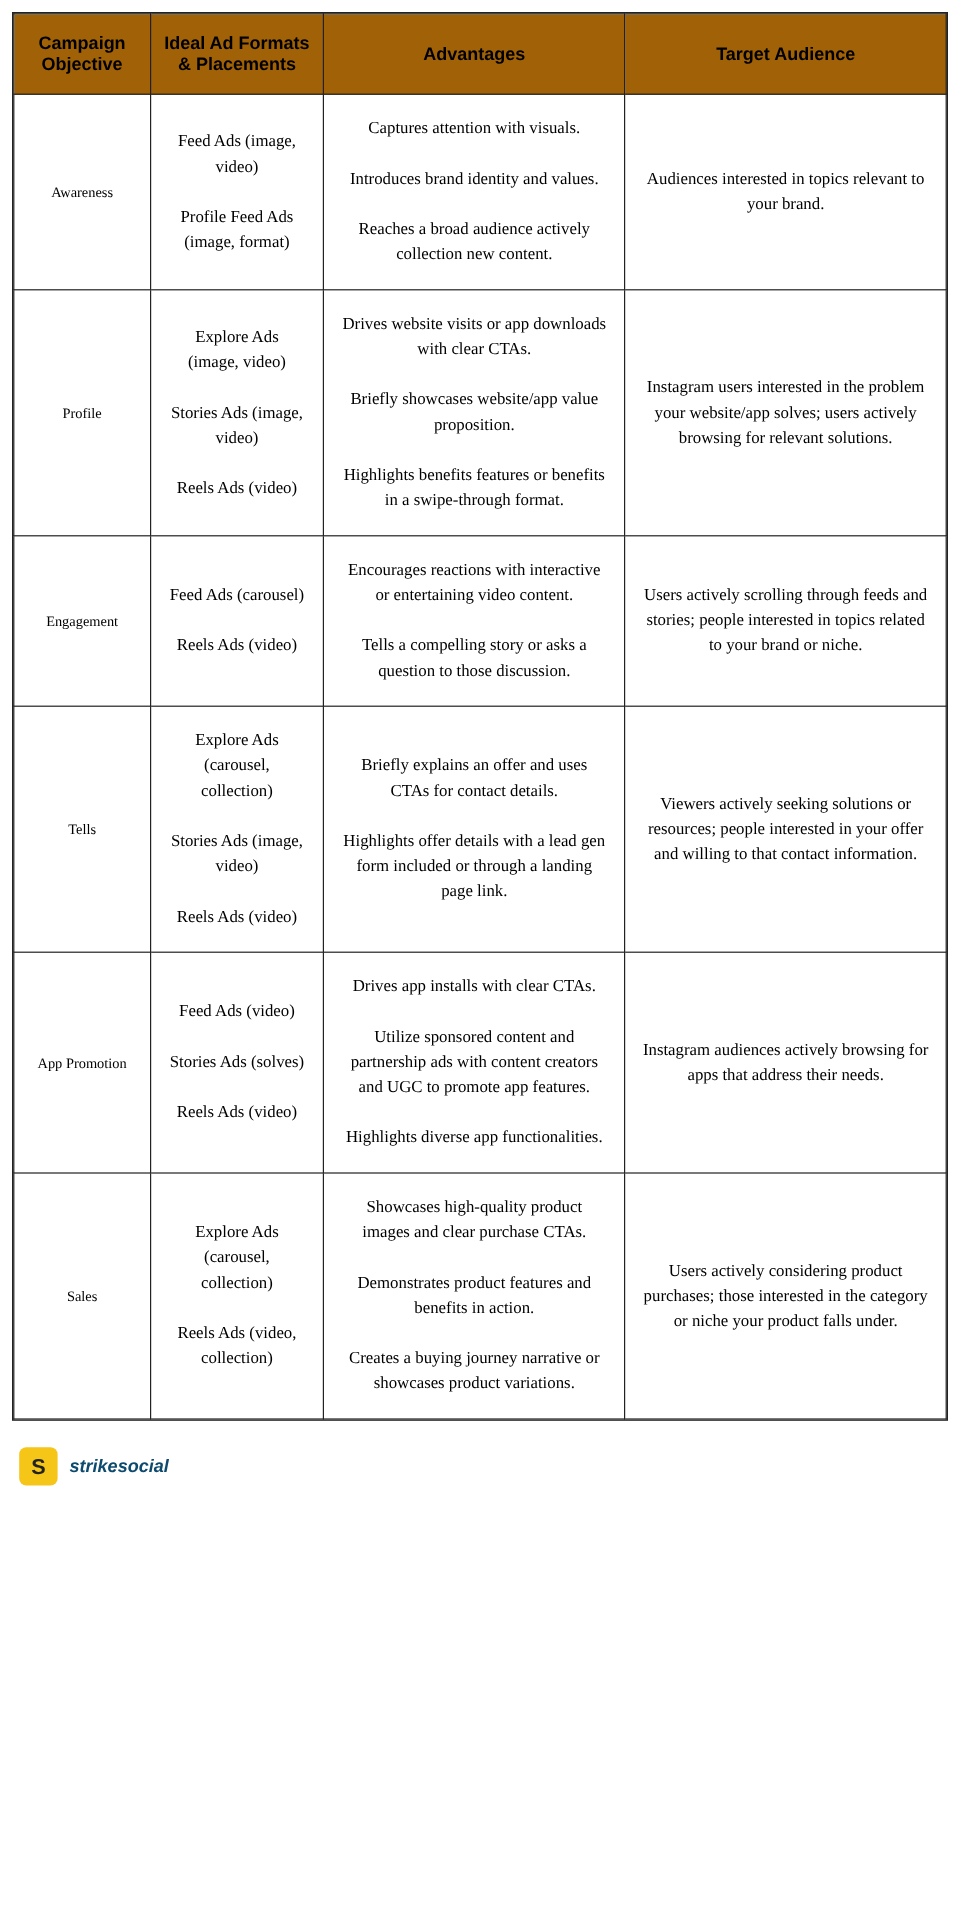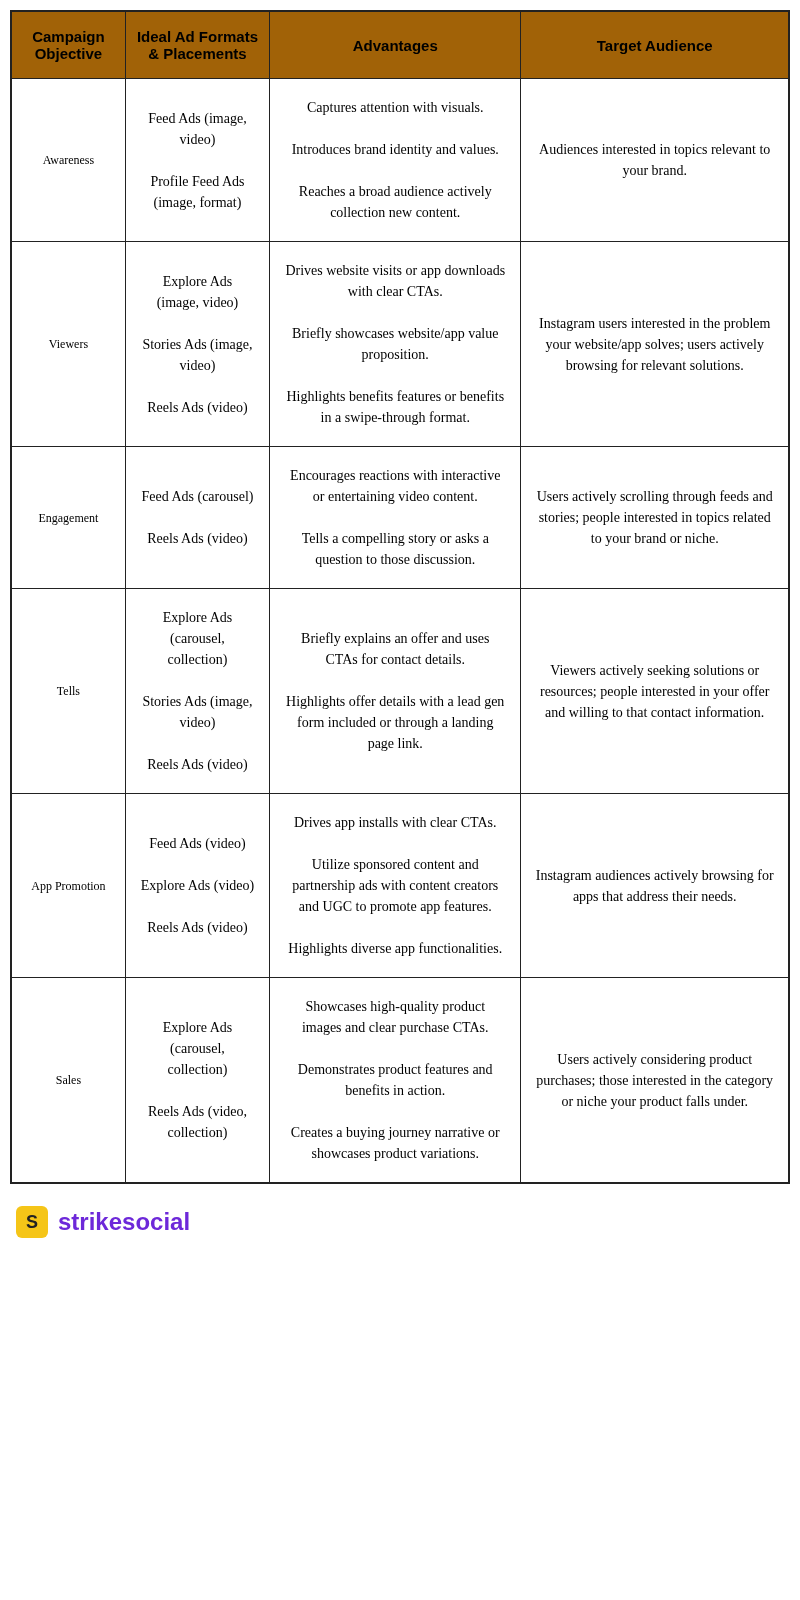--- a/index.html
+++ b/index.html
@@ -69,23 +69,24 @@
       border-radius: 6px;
       display: flex;
       align-items: center;
       justify-content: center;
       font-weight: bold;
       font-size: 18px;
       color: #222;
     }
 
     .logo-text {
-      font-size: 24px;
+      font-size: 15px;
       font-weight: normal;
-      color: #6d28d9;
+      color: #0c4a6e;
+      font-style: italic;
     }
 
     .logo-text span {
       font-weight: bold;
     }
   </style>
 </head>
 <body>
 
 <div class="table-wrapper">
@@ -99,40 +100,40 @@
       </tr>
     </thead>
     <tbody id="table-body">
     <tr>
           <td>Awareness</td>
           <td><span>Feed Ads (image, video)</span><br><br><span>Profile Feed Ads (image, format)</span></td>
           <td class="advantages"><span>Captures attention with visuals.</span><br><br><span>Introduces brand identity and values.</span><br><br><span>Reaches a broad audience actively collection new content.</span></td>
           <td>Audiences interested in topics relevant to your brand.</td>
         </tr>
         <tr>
-          <td>Viewers</td>
+          <td>Profile</td>
           <td><span>Explore Ads (image, video)</span><br><br><span>Stories Ads (image, video)</span><br><br><span>Reels Ads (video)</span></td>
           <td class="advantages"><span>Drives website visits or app downloads with clear CTAs.</span><br><br><span>Briefly showcases website/app value proposition.</span><br><br><span>Highlights benefits features or benefits in a swipe-through format.</span></td>
           <td>Instagram users interested in the problem your website/app solves; users actively browsing for relevant solutions.</td>
         </tr>
         <tr>
           <td>Engagement</td>
           <td><span>Feed Ads (carousel)</span><br><br><span>Reels Ads (video)</span></td>
           <td class="advantages"><span>Encourages reactions with interactive or entertaining video content.</span><br><br><span>Tells a compelling story or asks a question to those discussion.</span></td>
           <td>Users actively scrolling through feeds and stories; people interested in topics related to your brand or niche.</td>
         </tr>
         <tr>
           <td>Tells</td>
           <td><span>Explore Ads (carousel, collection)</span><br><br><span>Stories Ads (image, video)</span><br><br><span>Reels Ads (video)</span></td>
           <td class="advantages"><span>Briefly explains an offer and uses CTAs for contact details.</span><br><br><span>Highlights offer details with a lead gen form included or through a landing page link.</span></td>
           <td>Viewers actively seeking solutions or resources; people interested in your offer and willing to that contact information.</td>
         </tr>
         <tr>
           <td>App Promotion</td>
-          <td><span>Feed Ads (video)</span><br><br><span>Explore Ads (video)</span><br><br><span>Reels Ads (video)</span></td>
+          <td><span>Feed Ads (video)</span><br><br><span>Stories Ads (solves)</span><br><br><span>Reels Ads (video)</span></td>
           <td class="advantages"><span>Drives app installs with clear CTAs.</span><br><br><span>Utilize sponsored content and partnership ads with content creators and UGC to promote app features.</span><br><br><span>Highlights diverse app functionalities.</span></td>
           <td>Instagram audiences actively browsing for apps that address their needs.</td>
         </tr>
         <tr>
           <td>Sales</td>
           <td><span>Explore Ads (carousel, collection)</span><br><br><span>Reels Ads (video, collection)</span></td>
           <td class="advantages"><span>Showcases high-quality product images and clear purchase CTAs.</span><br><br><span>Demonstrates product features and benefits in action.</span><br><br><span>Creates a buying journey narrative or showcases product variations.</span></td>
           <td>Users actively considering product purchases; those interested in the category or niche your product falls under.</td>
         </tr>
       </tbody>

